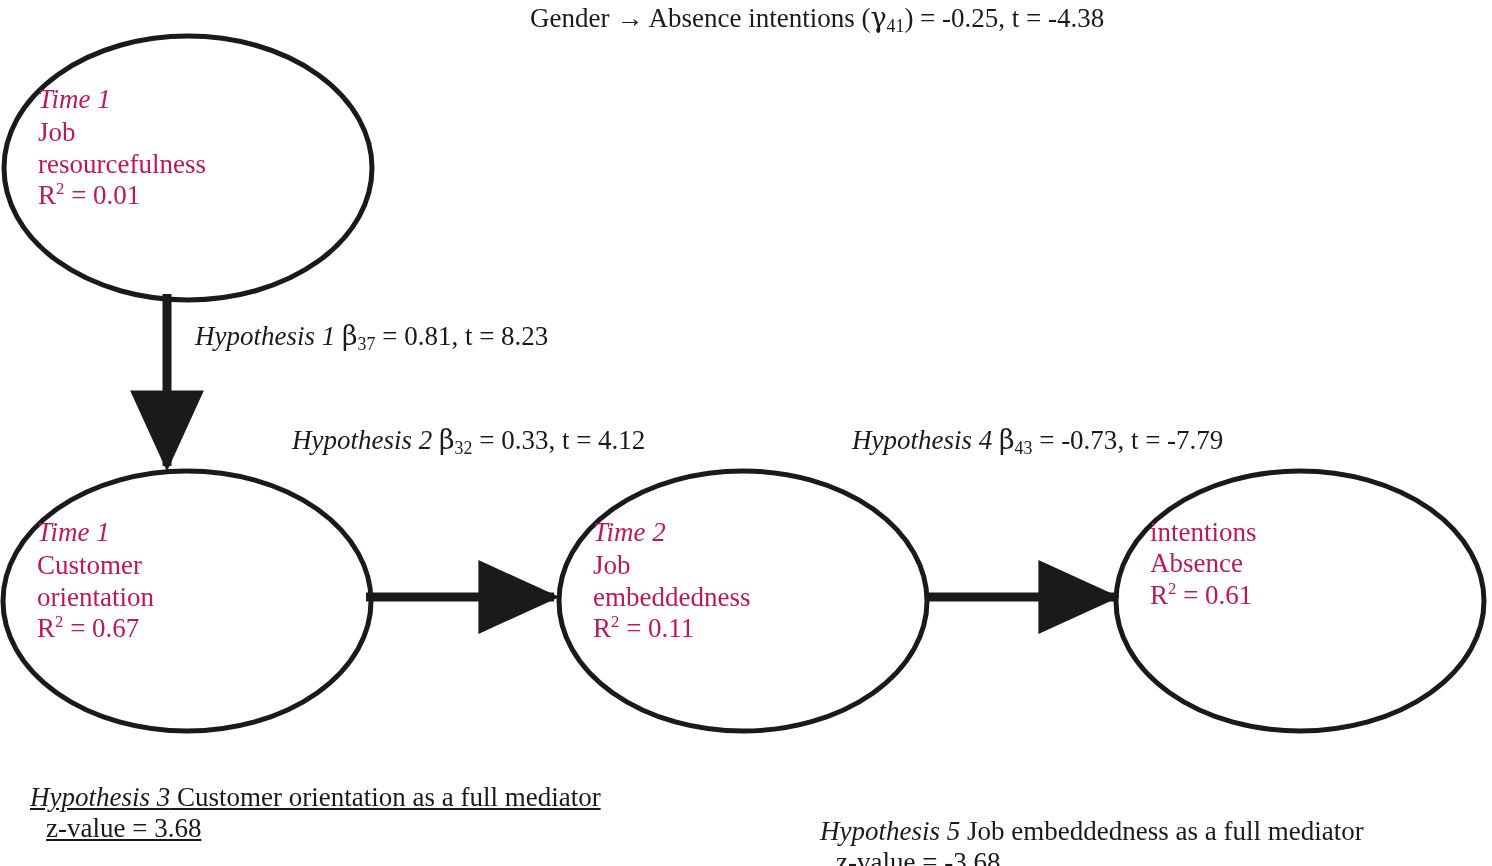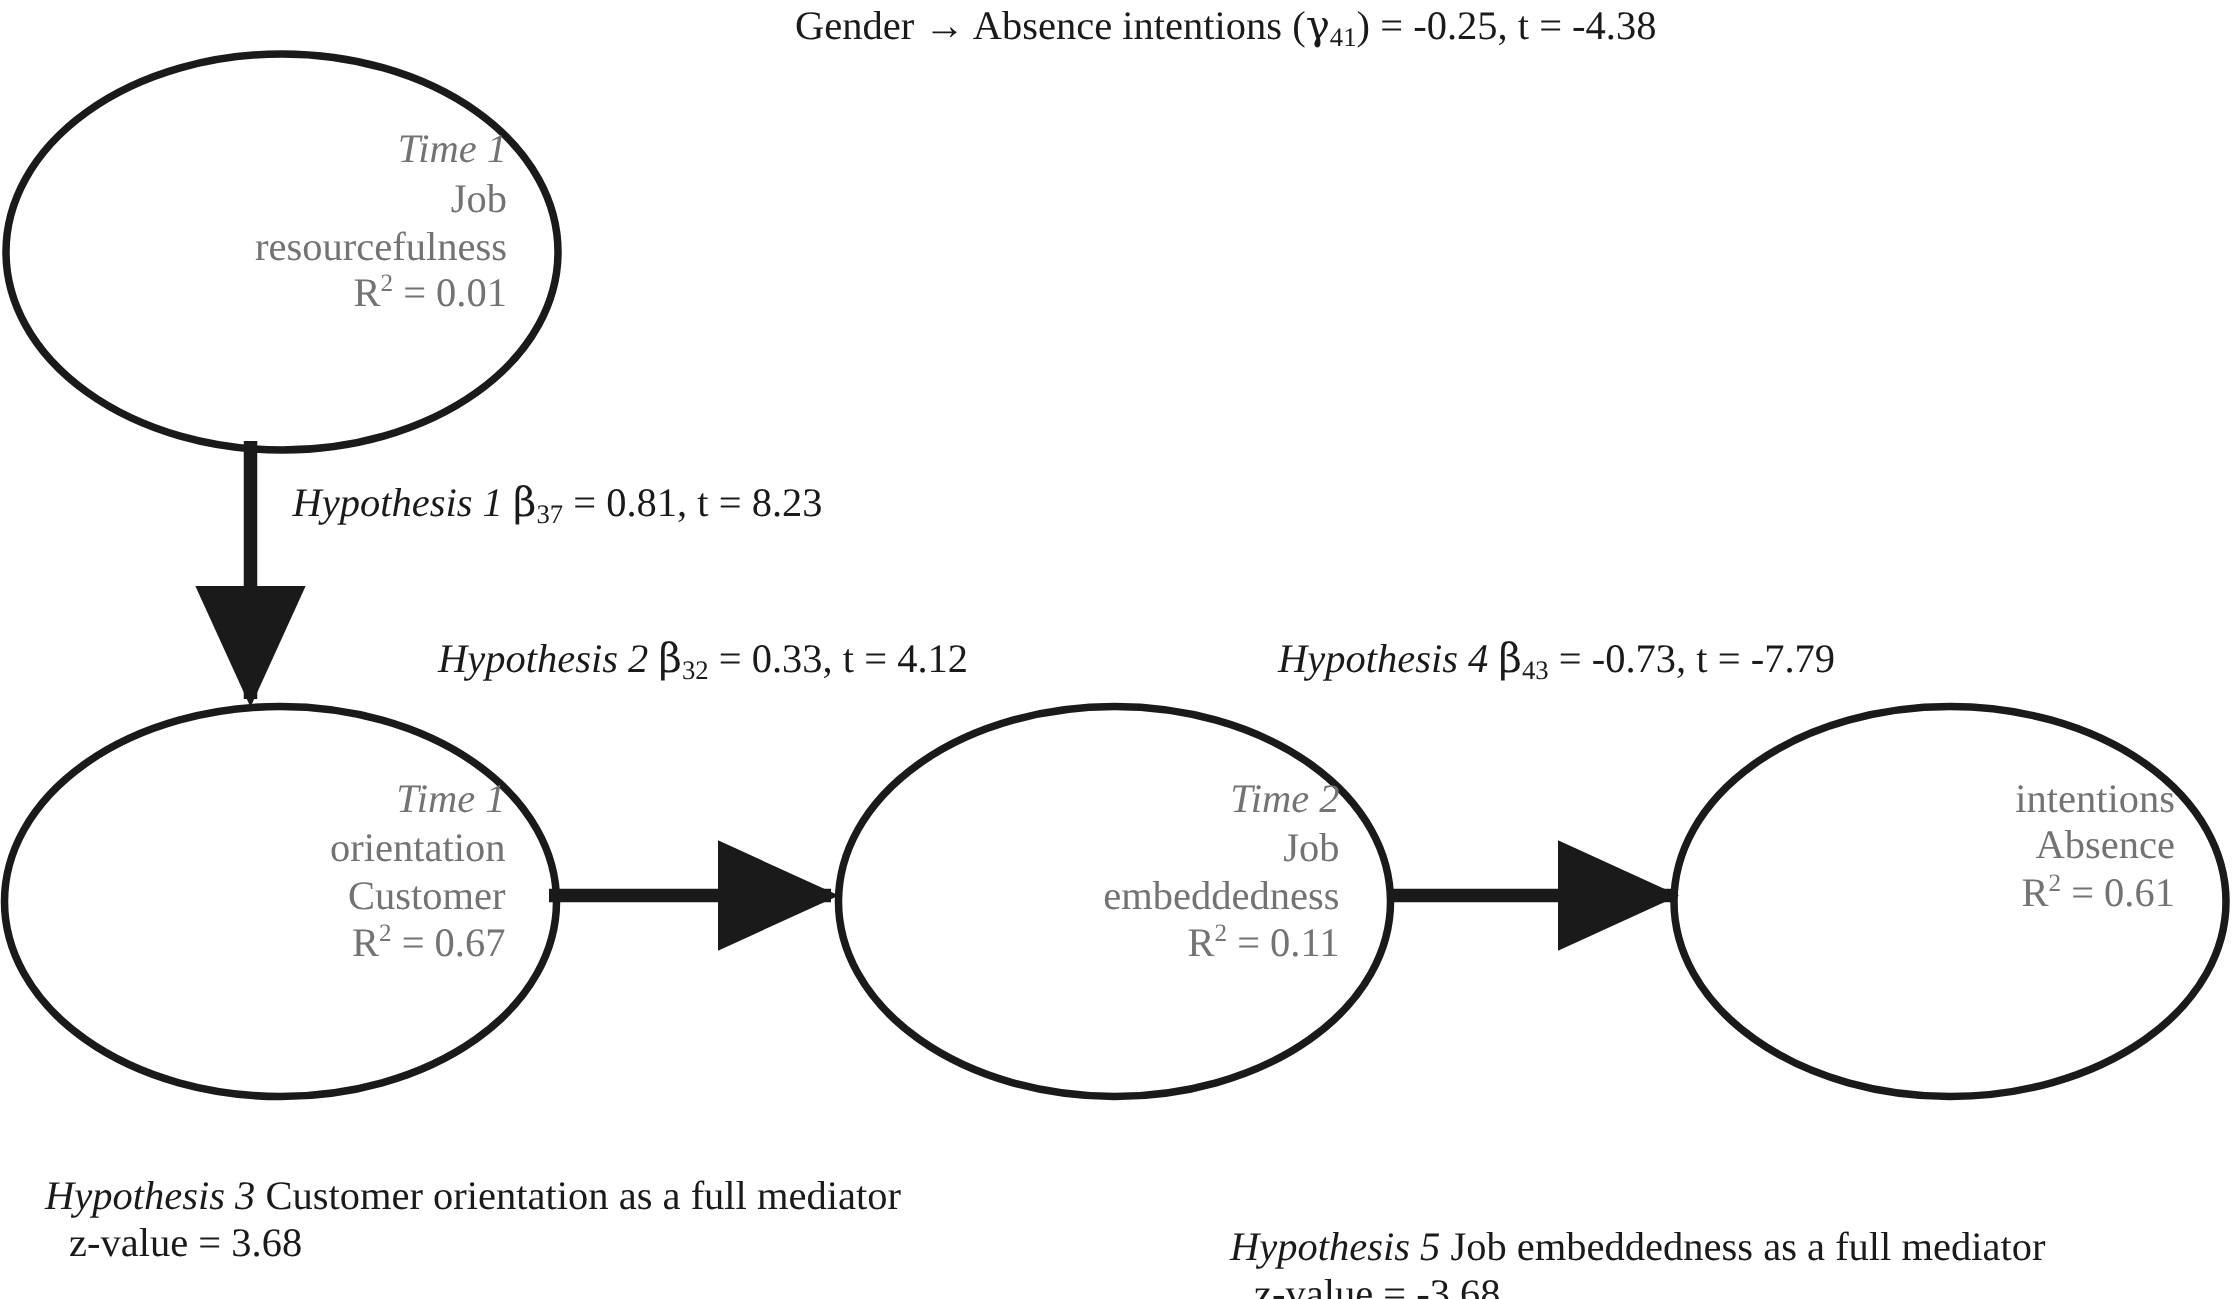--- a/index.html
+++ b/index.html
@@ -18,24 +18,24 @@
   }
   .svg-layer {
     position: absolute;
     left: 0;
     top: 0;
     width: 1492px;
     height: 866px;
   }
   .node-text {
     position: absolute;
-    text-align: right;
+    text-align: left;
     line-height: 1.16;
     font-size: 27px;
-    color: #737373;
+    color: #be185d;
     pointer-events: none;
   }
   .node-time {
     font-style: italic;
     display: block;
     margin-bottom: 2px;
   }
   .node-line { display: block; }
   .r2 { display: block; }
   sup {
@@ -108,22 +108,22 @@
 
   <div class="node-text" style="left:38px; top:84px; width:300px;">
     <span class="node-time">Time 1</span>
     <span class="node-line">Job</span>
     <span class="node-line">resourcefulness</span>
     <span class="r2"><span>R</span><sup>2</sup> <span>= 0.01</span></span>
   </div>
 
   <div class="node-text" style="left:37px; top:517px; width:300px;">
     <span class="node-time">Time 1</span>
+    <span class="node-line">Customer</span>
     <span class="node-line">orientation</span>
-    <span class="node-line">Customer</span>
     <span class="r2"><span>R</span><sup>2</sup> <span>= 0.67</span></span>
   </div>
 
   <div class="node-text" style="left:593px; top:517px; width:300px;">
     <span class="node-time">Time 2</span>
     <span class="node-line">Job</span>
     <span class="node-line">embeddedness</span>
     <span class="r2"><span>R</span><sup>2</sup> <span>= 0.11</span></span>
   </div>
 
@@ -144,21 +144,21 @@
     <span class="greek">β</span><sub>32</sub>
     <span>= 0.33</span><span>, t = 4.12</span>
   </div>
 
   <div class="edge-label" style="left:852px; top:424px;">
     <span class="hyp">Hypothesis 4</span>
     <span class="greek">β</span><sub>43</sub>
     <span>= -0.73</span><span>, t = -7.79</span>
   </div>
 
-  <div class="footnote" style="left:30px; top:782px;">
+  <div class="footnote" style="left:30px; top:782px;text-decoration:underline;">
     <span class="hyp">Hypothesis 3</span>
     <span>Customer orientation as a full mediator</span>
     <span class="l2">z-value = 3.68</span>
   </div>
 
   <div class="footnote" style="left:820px; top:816px;">
     <span class="hyp">Hypothesis 5</span>
     <span>Job embeddedness as a full mediator</span>
     <span class="l2">z-value = -3.68</span>
   </div>

